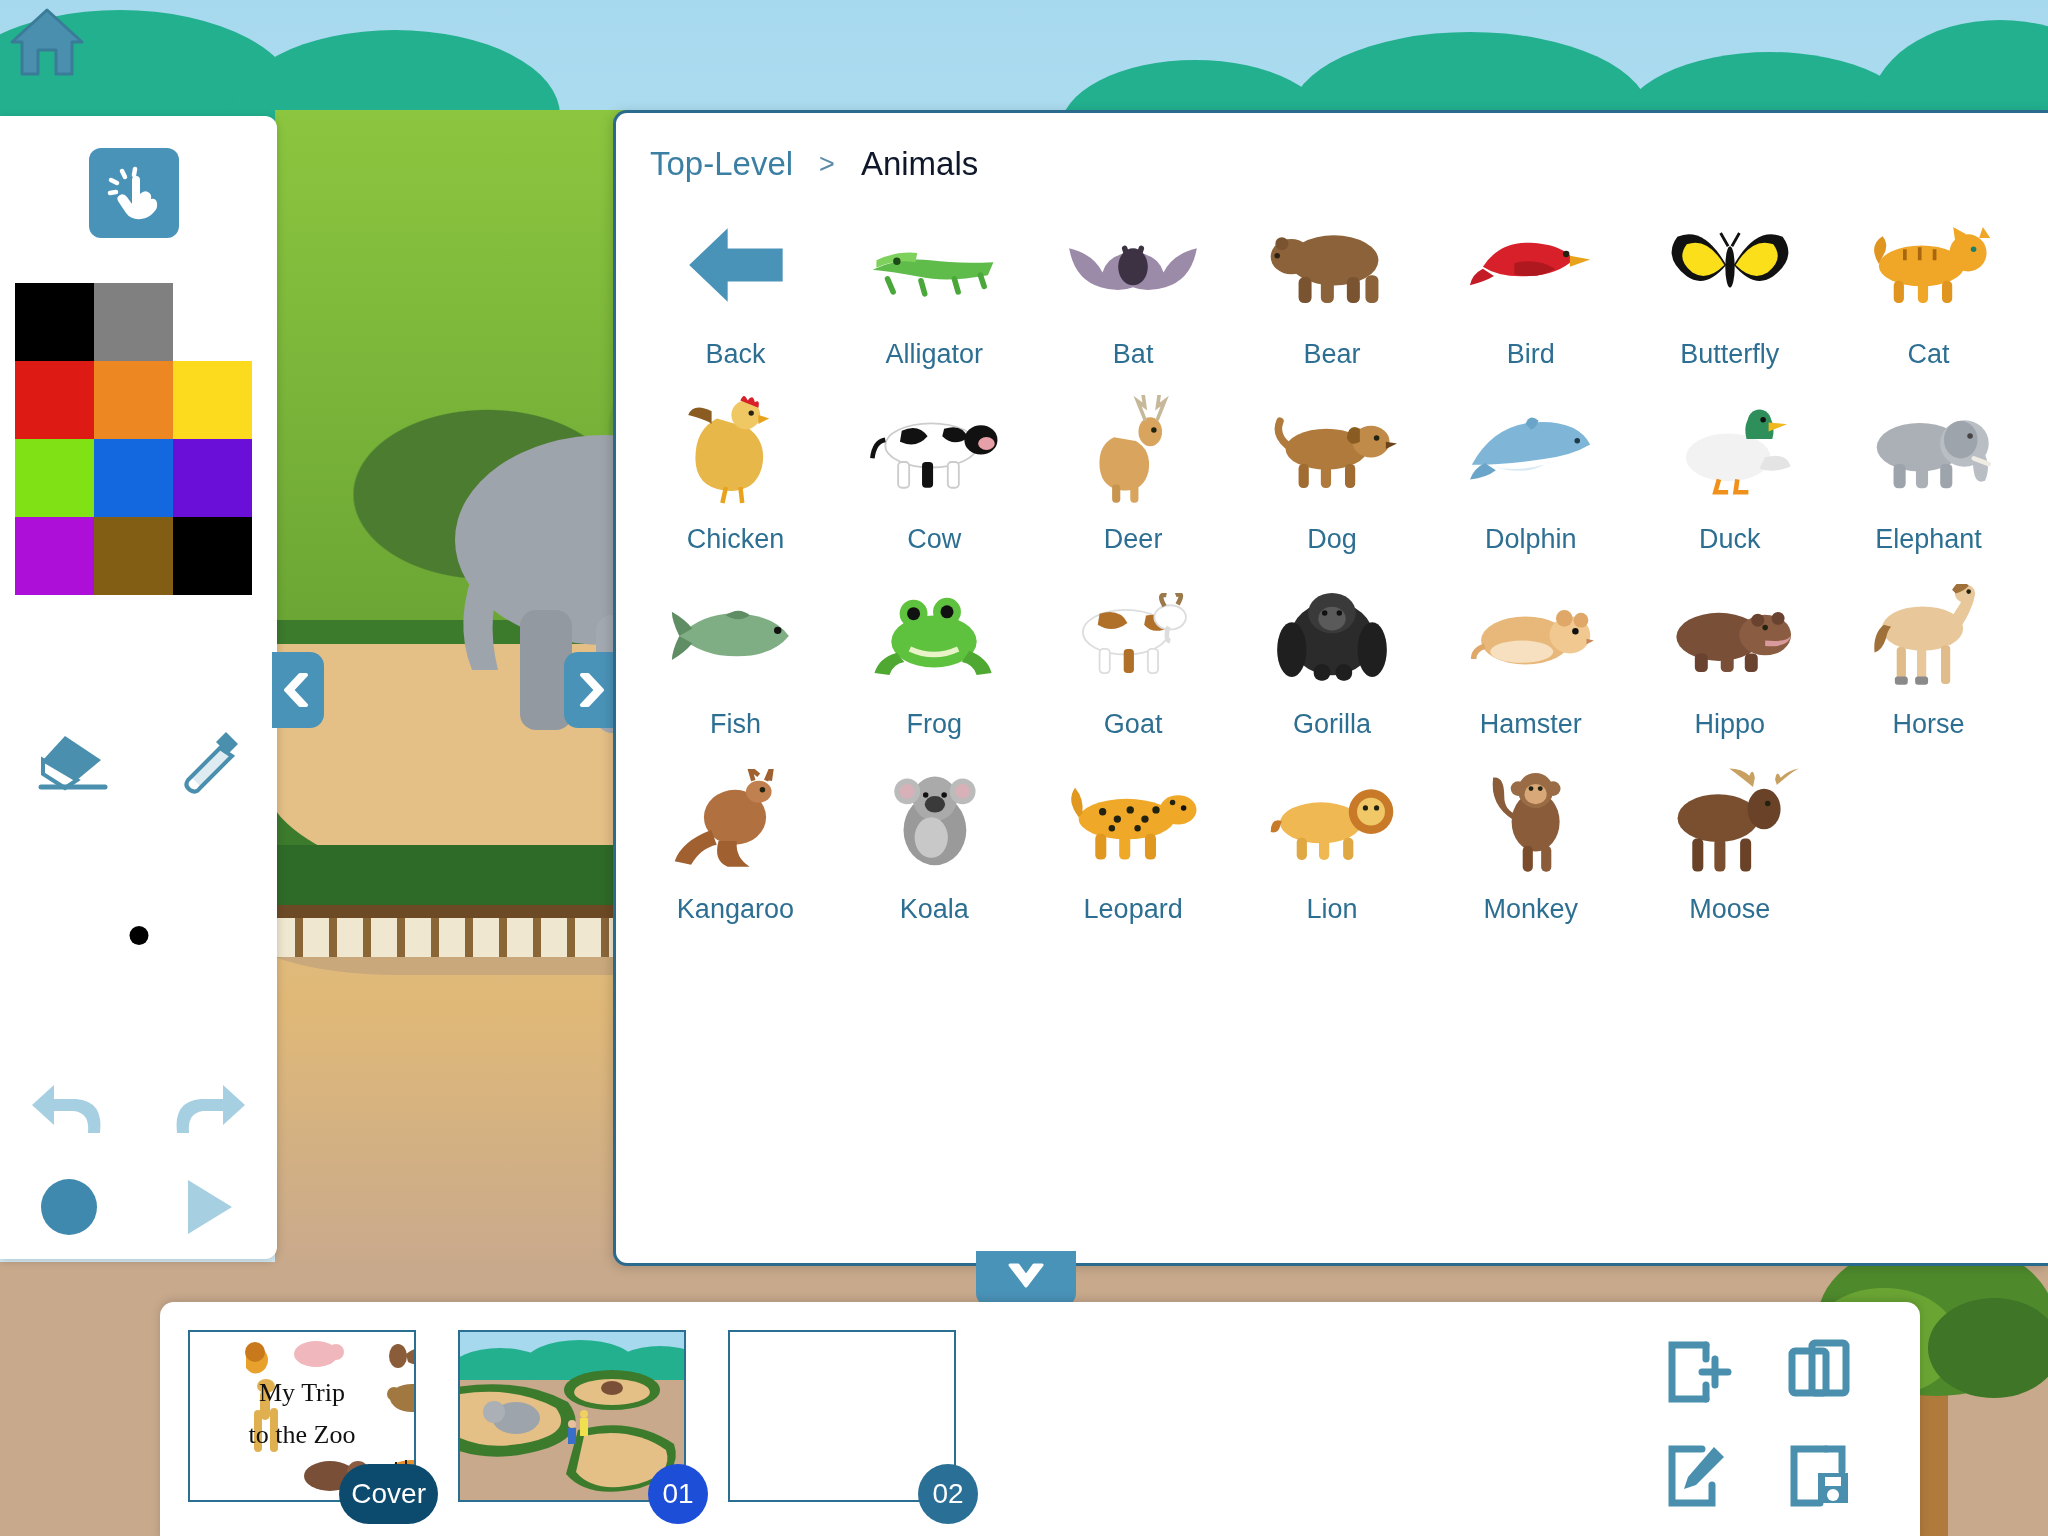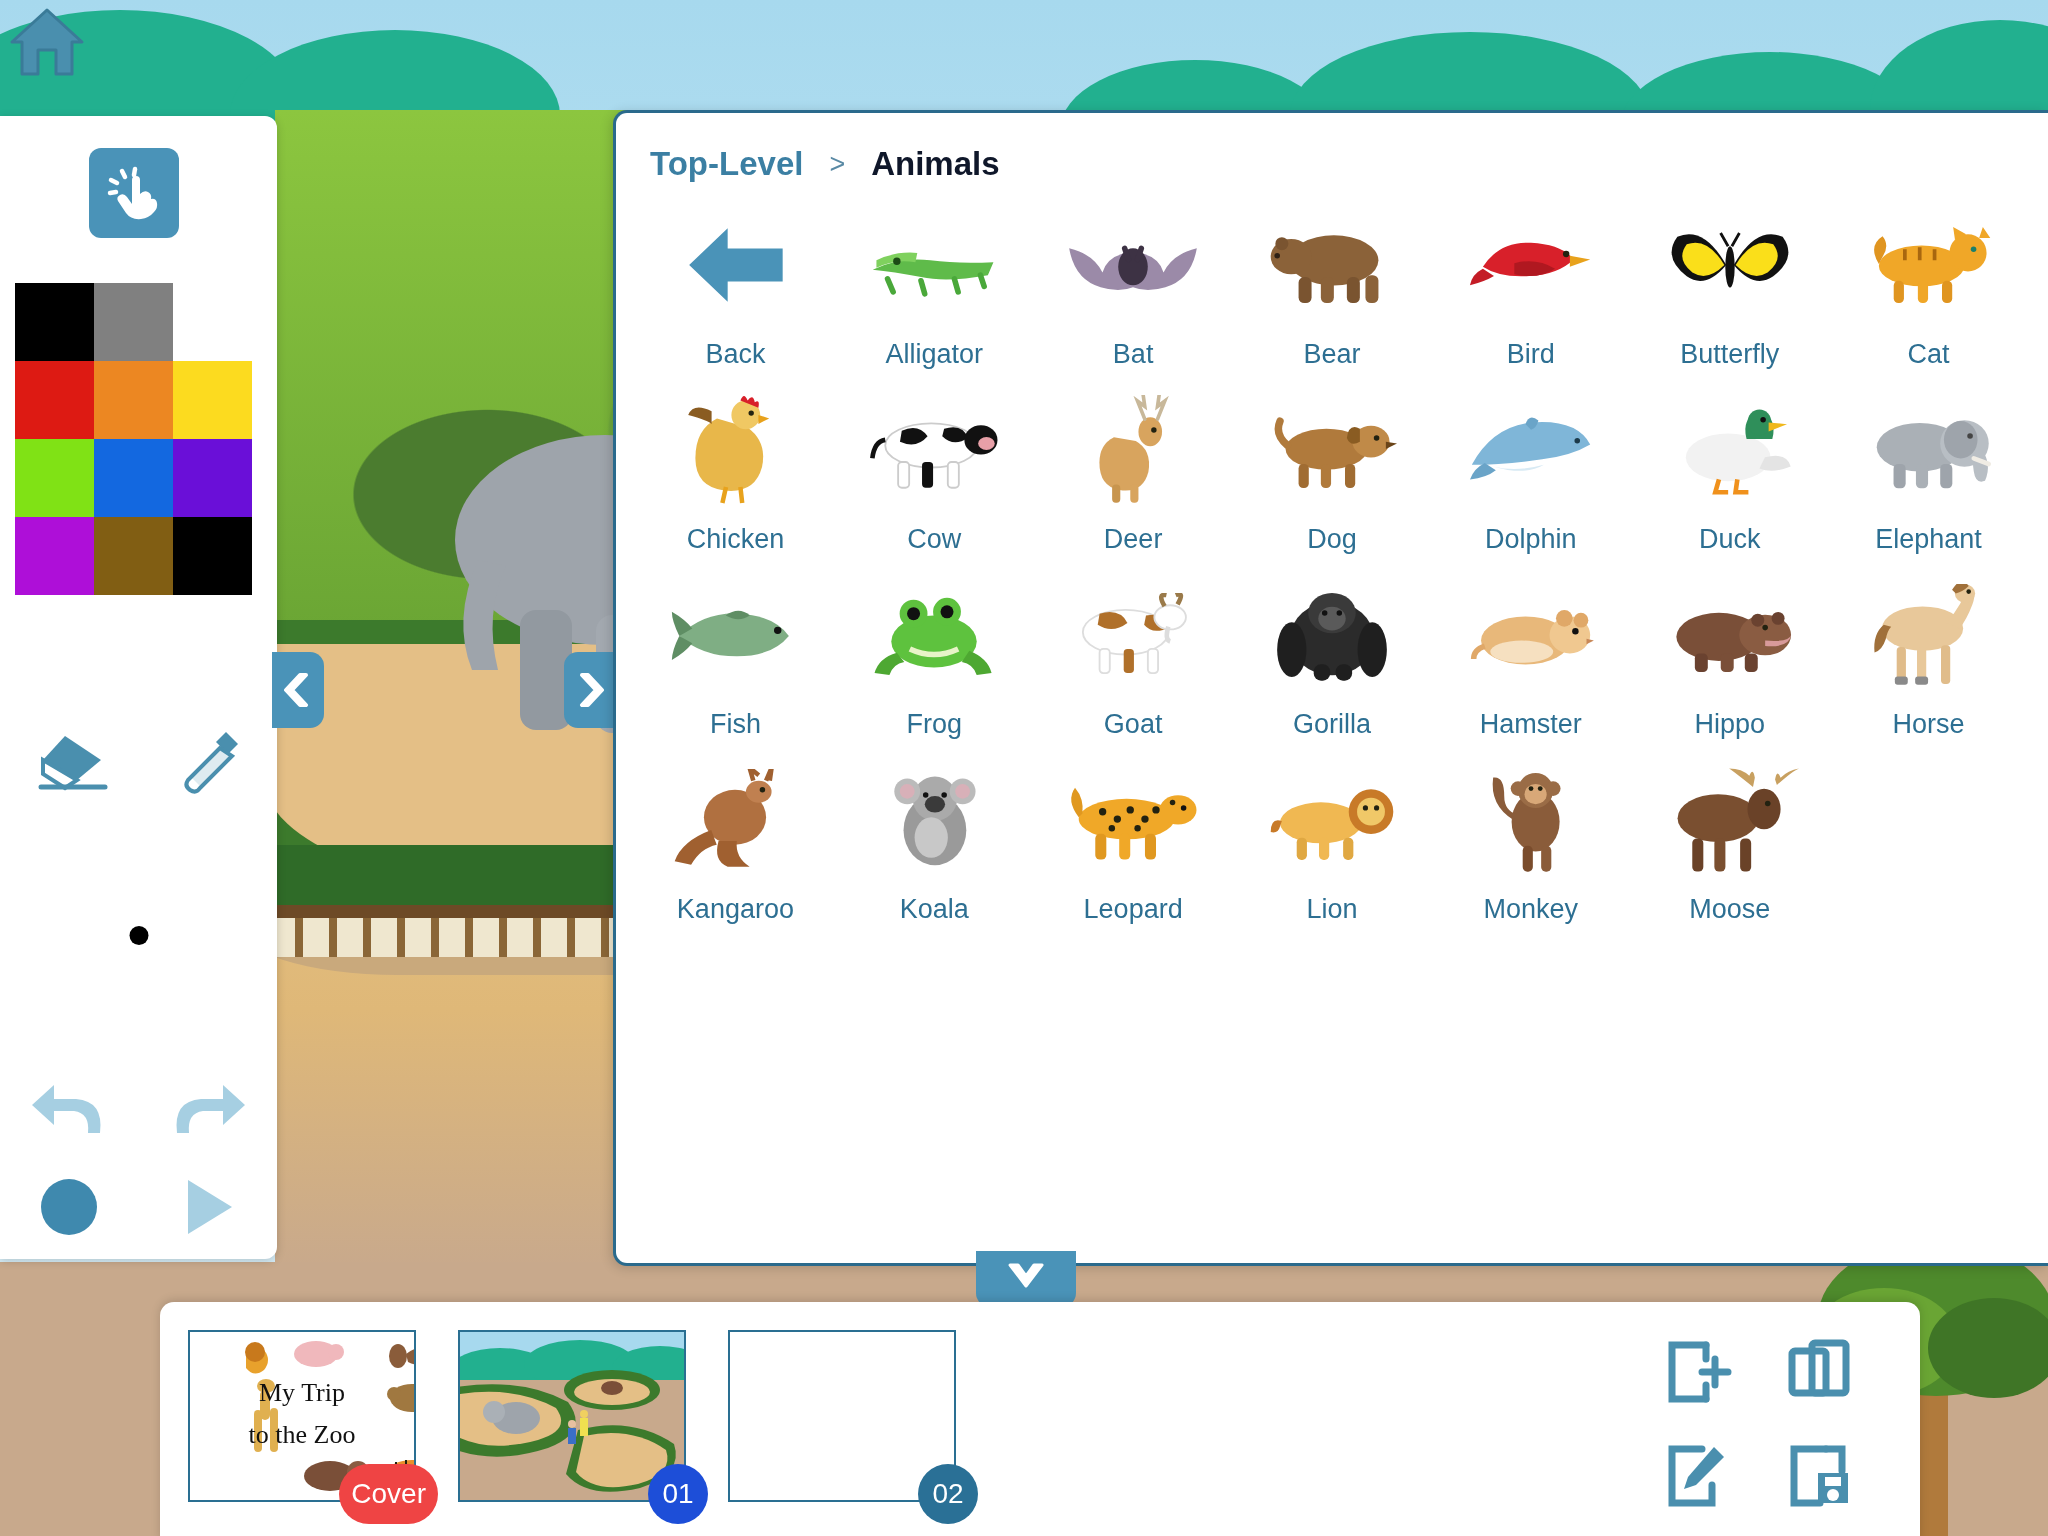--- a/index.html
+++ b/index.html
@@ -102,21 +102,21 @@
   .picker {
     position: absolute; left: 613px; top: 110px; width: 1435px; height: 1156px;
     background: #fff; border-radius: 14px 0 0 14px;
     box-shadow: -2px 2px 12px rgba(0,0,0,.16);
     border-top: 3px solid #2a6a8c; border-left: 3px solid #2a6a8c;
     border-bottom: 3px solid #2a6a8c;
     overflow: hidden;
   }
   .crumbs { display: flex; align-items: center; gap: 26px;
     padding: 32px 0 0 34px; font-size: 33px; color: #3b7fa3; }
-  .crumb { cursor: pointer; font-weight: bold; }
+  .crumb { cursor: pointer; }
   .crumb.current { color: #0f172a; }
   .crumb-sep { color: #5a8aa5; font-size: 27px; }
 
   .grid {
     display: grid; grid-template-columns: repeat(7, 1fr);
     row-gap: 16px; padding: 18px 20px 0 20px;
   }
   .cell { display: flex; flex-direction: column; align-items: center;
     cursor: pointer; }
   .cell .art { height: 128px; display:flex; align-items:center; justify-content:center; }
@@ -716,21 +716,21 @@
           <ellipse cx="182" cy="140" rx="24" ry="12" fill="#e8902c"></ellipse>
           <g stroke="#221" stroke-width="2">
                     <path d="M166 130 l0 22 M176 128 l0 26 M186 128 l0 26 M196 130 l0 22"></path>
                   </g>
         </g>
       </svg>
       <div class="ct l1">My Trip</div>
       <div class="ct l2">to the Zoo</div>
     </div>
           </div>
-          <div class="badge" style="background: #ef4444;">Cover</div>
+          <div class="badge" style="background: #0c4a6e;">Cover</div>
         </div>
         <div class="thumb">
           <div class="inner"><svg viewBox="0 0 228 172" width="228" height="172">
       <rect width="228" height="172" fill="#a7d9ee"></rect>
       <ellipse cx="40" cy="38" rx="50" ry="22" fill="#22b08f"></ellipse>
       <ellipse cx="120" cy="32" rx="56" ry="24" fill="#22b08f"></ellipse>
       <ellipse cx="200" cy="36" rx="48" ry="22" fill="#22b08f"></ellipse>
       <rect y="48" width="228" height="124" fill="#c8a98c"></rect>
       <path d="M-10 56 q70-12 118 14 q22 30 -20 46 q-62 20 -110 -6 z" fill="#3c7a2c"></path>
       <path d="M0 62 q56-8 96 14 q16 22 -18 32 q-52 14 -86 -6 z" fill="#e4bf86"></path>

